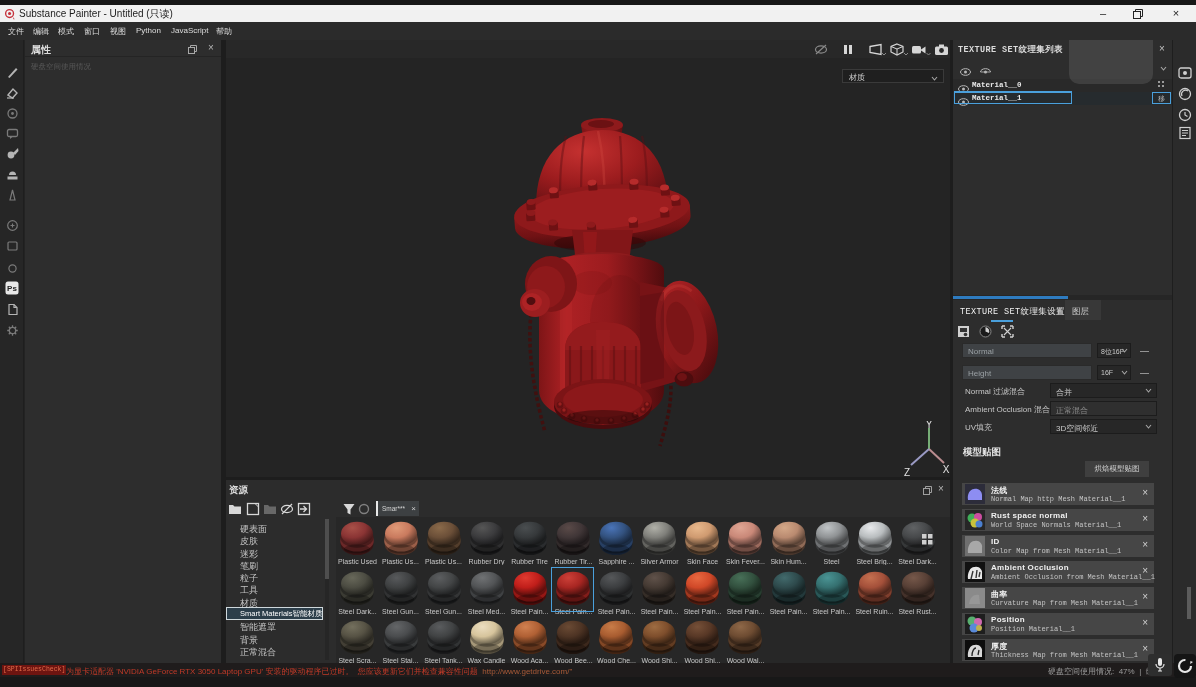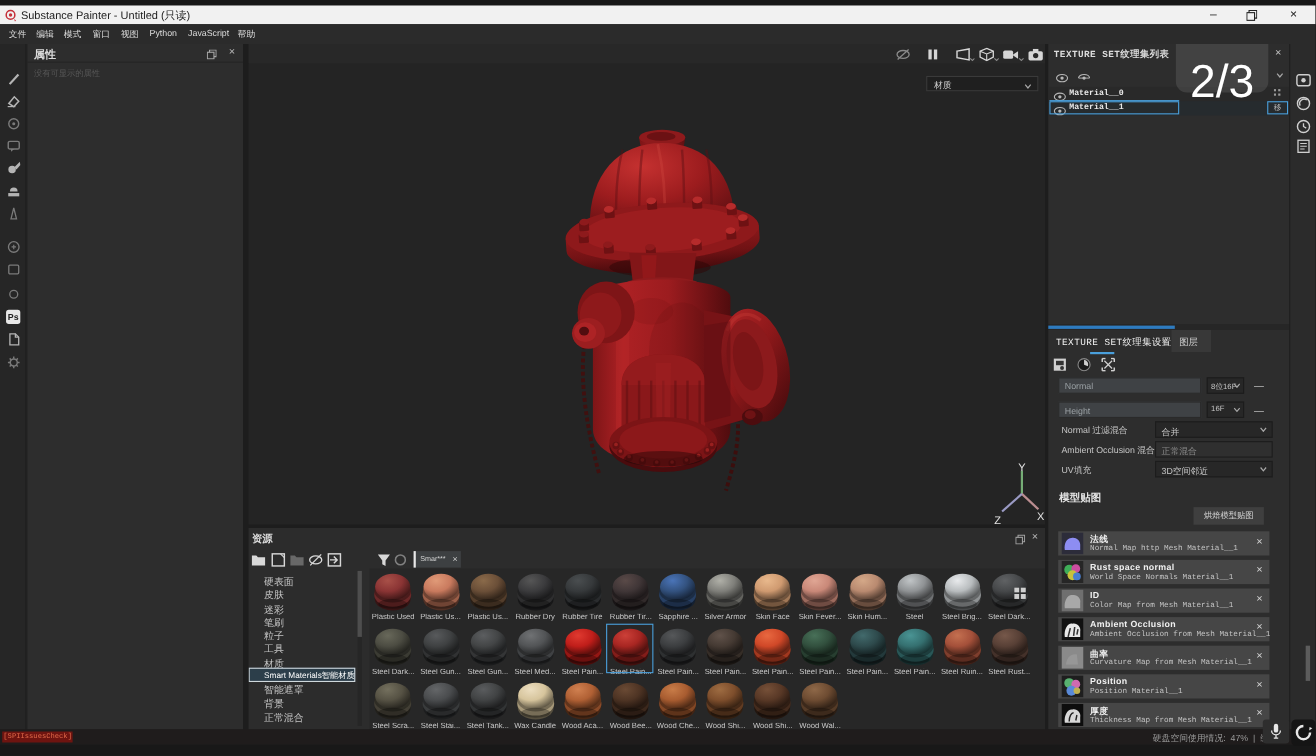--- a/index.html
+++ b/index.html
@@ -126,21 +126,21 @@
       <span style="left:216px">帮助</span>
     </div>
     <div id="props" class="abs">
       <div class="hdr"></div>
       <span class="abs" style="left:6px;top:3px;font-size:10px;font-weight:bold;color:#dcdcdc">属性</span>
       <svg class="abs" style="left:163px;top:5px" width="9" height="9" viewBox="0 0 9 9">
         <rect x="0.5" y="2.5" width="6" height="6" fill="none" stroke="#a8a8a8"></rect>
         <path d="M2.5 2.5 V0.5 H8.5 V6.5 H6.5" fill="none" stroke="#a8a8a8"></path>
       </svg>
       <span class="abs" style="left:183px;top:2px;color:#b5b5b5;font-size:10px">×</span>
-      <span class="abs" style="left:6px;top:22px;font-size:7.5px;color:#575757">没有可显示的属性</span>
+      <span class="abs" style="left:6px;top:22px;font-size:7.5px;color:#575757">硬盘空间使用情况</span>
     </div>
     <div class="abs vdiv" style="left:221px;top:40px;width:5px;height:623px"></div>
     <div id="vtoolbar" class="abs">
       <svg class="abs" style="left:588px;top:3px" width="14" height="13" viewBox="0 0 14 13">
         <ellipse cx="7" cy="6.5" rx="5.5" ry="3.6" fill="none" stroke="#8a8a8a" stroke-width="1.2"></ellipse>
         <path d="M2 11 L12 2" stroke="#8a8a8a" stroke-width="1.2"></path>
       </svg>
       <svg class="abs" style="left:617px;top:3px" width="10" height="13" viewBox="0 0 10 13">
         <rect x="1" y="2" width="3" height="9" fill="#d6d6d6"></rect>
         <rect x="6" y="2" width="3" height="9" fill="#d6d6d6"></rect>
@@ -1129,25 +1129,25 @@
       </svg>
       <svg class="abs" style="left:5px;top:86px" width="14" height="14" viewBox="0 0 14 14">
         <rect x="2" y="1.5" width="10" height="11" fill="none" stroke="#cfcfcf" stroke-width="1.2"></rect>
         <path d="M4 4.5 h6 M4 7 h6 M4 9.5 h4" stroke="#cfcfcf" stroke-width="1"></path>
       </svg>
       <div class="abs" style="left:14px;top:547px;width:4px;height:32px;background:#5c5c5c"></div>
     </div>
     <div id="status" class="abs">
       <div class="abs" style="left:2px;top:2px;width:64px;height:10px;background:#6e1410"></div>
       <span class="abs mono" style="left:3px;top:3px;color:#e06a4a;font-size:6.5px">[SPIIssuesCheck]</span>
+      <span class="abs" style="left:66px;top:3px;color:#c03a28;font-size:8px">为显卡适配器 'NVIDIA GeForce RTX 3050 Laptop GPU' 安装的驱动程序已过时。&nbsp;&nbsp;您应该更新它们并检查兼容性问题&nbsp;&nbsp;<span style="color:#a85a38">http://www.getdrive.com/"</span></span>
       <span class="abs" style="left:1048px;top:3px;color:#9a9a9a;font-size:8px">硬盘空间使用情况:&nbsp;&nbsp;47%&nbsp;&nbsp;|&nbsp;&nbsp;缓</span>
     </div>
     <div id="bottomstrip" class="abs"></div>
     <div class="abs" style="left:1069px;top:40px;width:84px;height:44px;background:rgba(165,165,165,0.18);border-radius:0 0 10px 10px"></div>
-    <div class="abs" style="left:1069px;top:53px;width:84px;text-align:center;color:#fff;font-size:42px;line-height:1">2/3</div>
     <div class="abs" style="left:1148px;top:654px;width:24px;height:22px;background:#2e2e2e;border-radius:3px">
       <svg style="position:absolute;left:6px;top:3px" width="12" height="16" viewBox="0 0 12 16">
         <rect x="4" y="1" width="4" height="8" rx="2" fill="#e8e8e8"></rect>
         <path d="M2 7 a4 4 0 0 0 8 0 M6 11 V14 M4 14 h4" stroke="#e8e8e8" stroke-width="1.2" fill="none"></path>
       </svg>
     </div>
     <div class="abs" style="left:1174px;top:654px;width:22px;height:24px;background:#151515;border-radius:4px">
       <svg style="position:absolute;left:2px;top:3px" width="18" height="18" viewBox="0 0 18 18">
         <circle cx="9" cy="9" r="6" fill="none" stroke="#e8e8e8" stroke-width="2.2" stroke-dasharray="28 10"></circle>
         <path d="M14.5 4 l2.5 1 l-2.8 2" fill="#e8e8e8"></path>

